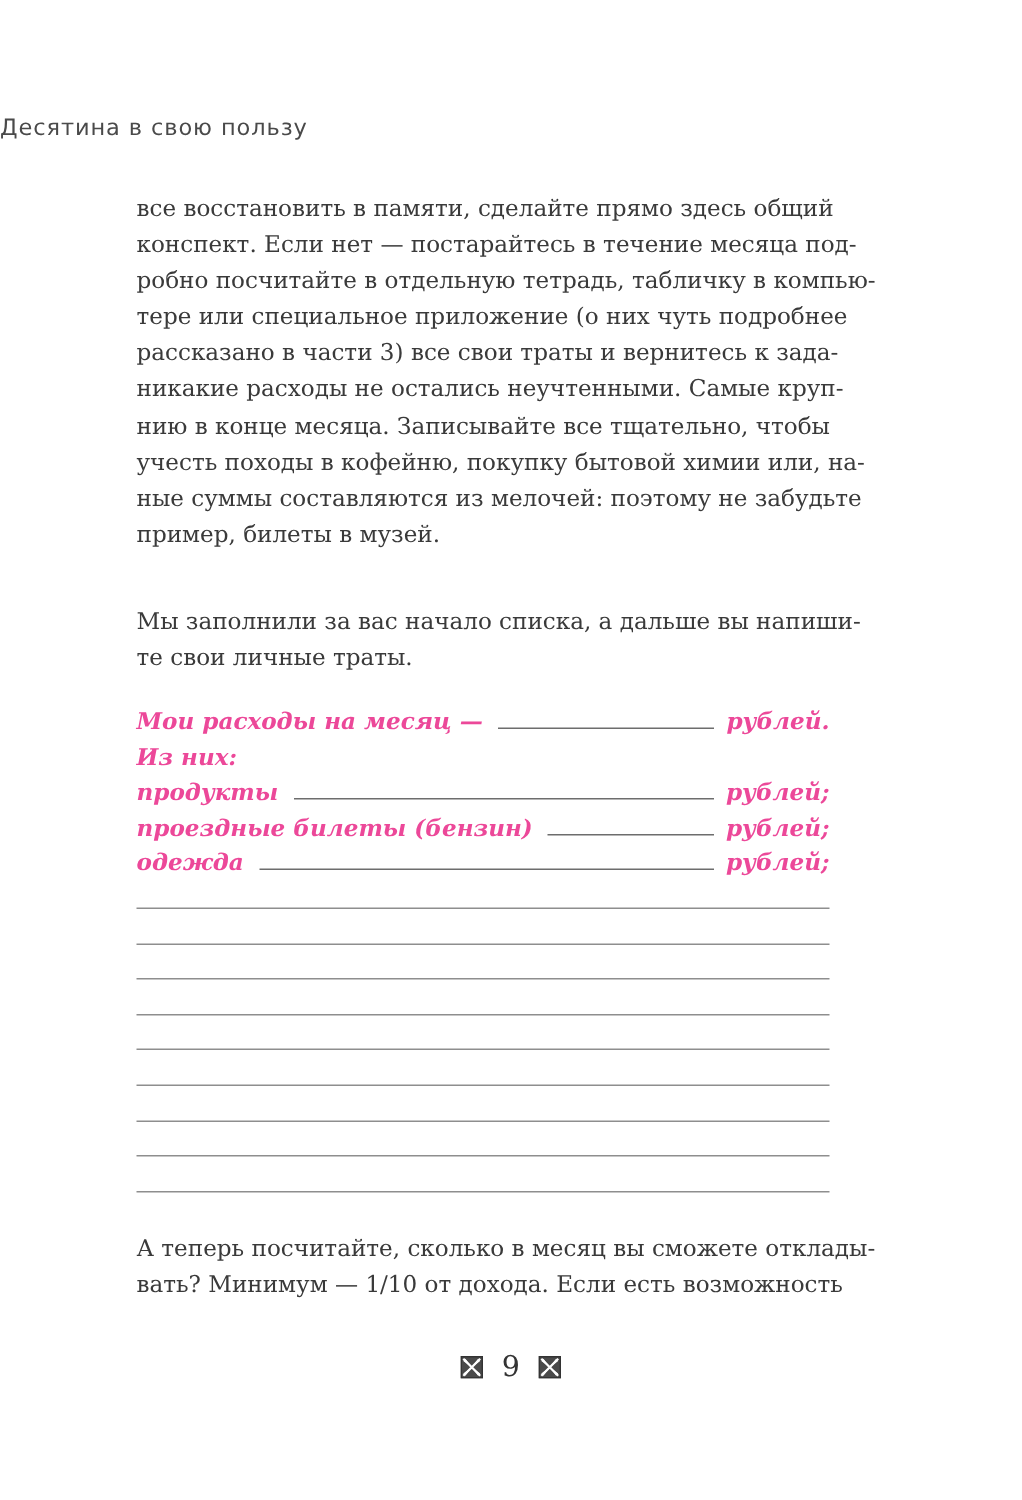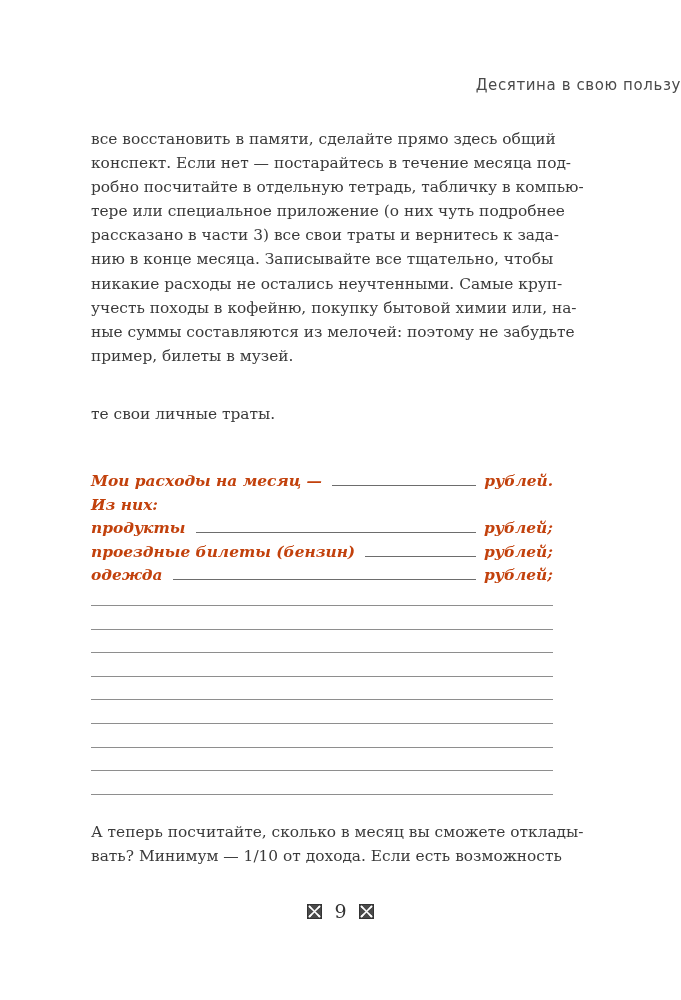--- a/index.html
+++ b/index.html
@@ -1,28 +1,28 @@
 <!DOCTYPE html>
 <html><head>
 <meta charset="utf-8">
 <style>
   html, body { margin: 0; padding: 0; background: #ffffff; }
   body { width: 681px; height: 1000px; position: relative; overflow: hidden;
          font-family: "DejaVu Serif", "Liberation Serif", serif; color: #3a3a3a; }
-  .running-head { position: absolute; top: 76px; left: 0; width: 681px; text-align: right;
+  .running-head { position: absolute; top: 76px; left: 0; width: 681px; text-align: left;
          font-family: "DejaVu Sans", sans-serif; font-size: 15px; letter-spacing: 0.6px; color: #4a4a4a; }
   .text-block { position: absolute; left: 91px; width: 462px; font-size: 15.4px; line-height: 24.1px;
          text-align: justify; }
   .text-block .ln { display: block; white-space: nowrap; text-align-last: justify; text-align: justify; }
   .text-block .ln.last { text-align-last: left; }
   #p1 { top: 127px; }
   #p2 { top: 402px; }
   #p3 { top: 820px; }
   .form { position: absolute; left: 91px; top: 470px; width: 462px; font-style: italic; font-weight: bold;
-          font-size: 15.4px; line-height: 23.5px; color: #c2410c; }
+          font-size: 15.4px; line-height: 23.5px; color: #ec4899; }
   .form-row { display: flex; align-items: baseline; height: 23.5px; }
   .form-row .label { white-space: nowrap; }
   .form-row .blank { flex: 1; border-bottom: 1px solid #6d6d6d; margin: 0 8px 0 10px; height: 14px; }
   .form-row .unit { white-space: nowrap; }
   .ruled { position: absolute; left: 91px; width: 462px; height: 0; border-top: 1.2px solid #8e8e8e; }
   .folio { position: absolute; top: 900px; left: 0; width: 681px; text-align: center;
            display: flex; justify-content: center; align-items: center; gap: 12px; }
   .folio .num { font-family: "DejaVu Serif", serif; font-size: 19px; color: #333; }
   .orn { width: 15px; height: 15px; display: inline-block; }
 </style>
@@ -30,28 +30,29 @@
 <body>
 
 <div class="running-head">Десятина в свою пользу</div>
 
 <div class="text-block" id="p1">
   <span class="ln">все восстановить в памяти, сделайте прямо здесь общий</span>
   <span class="ln">конспект. Если нет — постарайтесь в течение месяца под-</span>
   <span class="ln">робно посчитайте в отдельную тетрадь, табличку в компью-</span>
   <span class="ln">тере или специальное приложение (о них чуть подробнее</span>
   <span class="ln">рассказано в части 3) все свои траты и вернитесь к зада-</span>
+  <span class="ln">никакие расходы не остались неучтенными. Самые круп-</span>
   <span class="ln">нию в конце месяца. Записывайте все тщательно, чтобы</span>
-  <span class="ln">никакие расходы не остались неучтенными. Самые круп-</span>
   <span class="ln">учесть походы в кофейню, покупку бытовой химии или, на-</span>
   <span class="ln">ные суммы составляются из мелочей: поэтому не забудьте</span>
   <span class="ln last">пример, билеты в музей.</span>
 </div>
 
 <div class="text-block" id="p2">
+  <span class="ln">Мы заполнили за вас начало списка, а дальше вы напиши-</span>
   <span class="ln last">те свои личные траты.</span>
 </div>
 
 <div class="form">
   <div class="form-row">
     <span class="label">Мои расходы на месяц —</span>
     <span class="blank"></span>
     <span class="unit">рублей.</span>
   </div>
   <div class="form-row">

